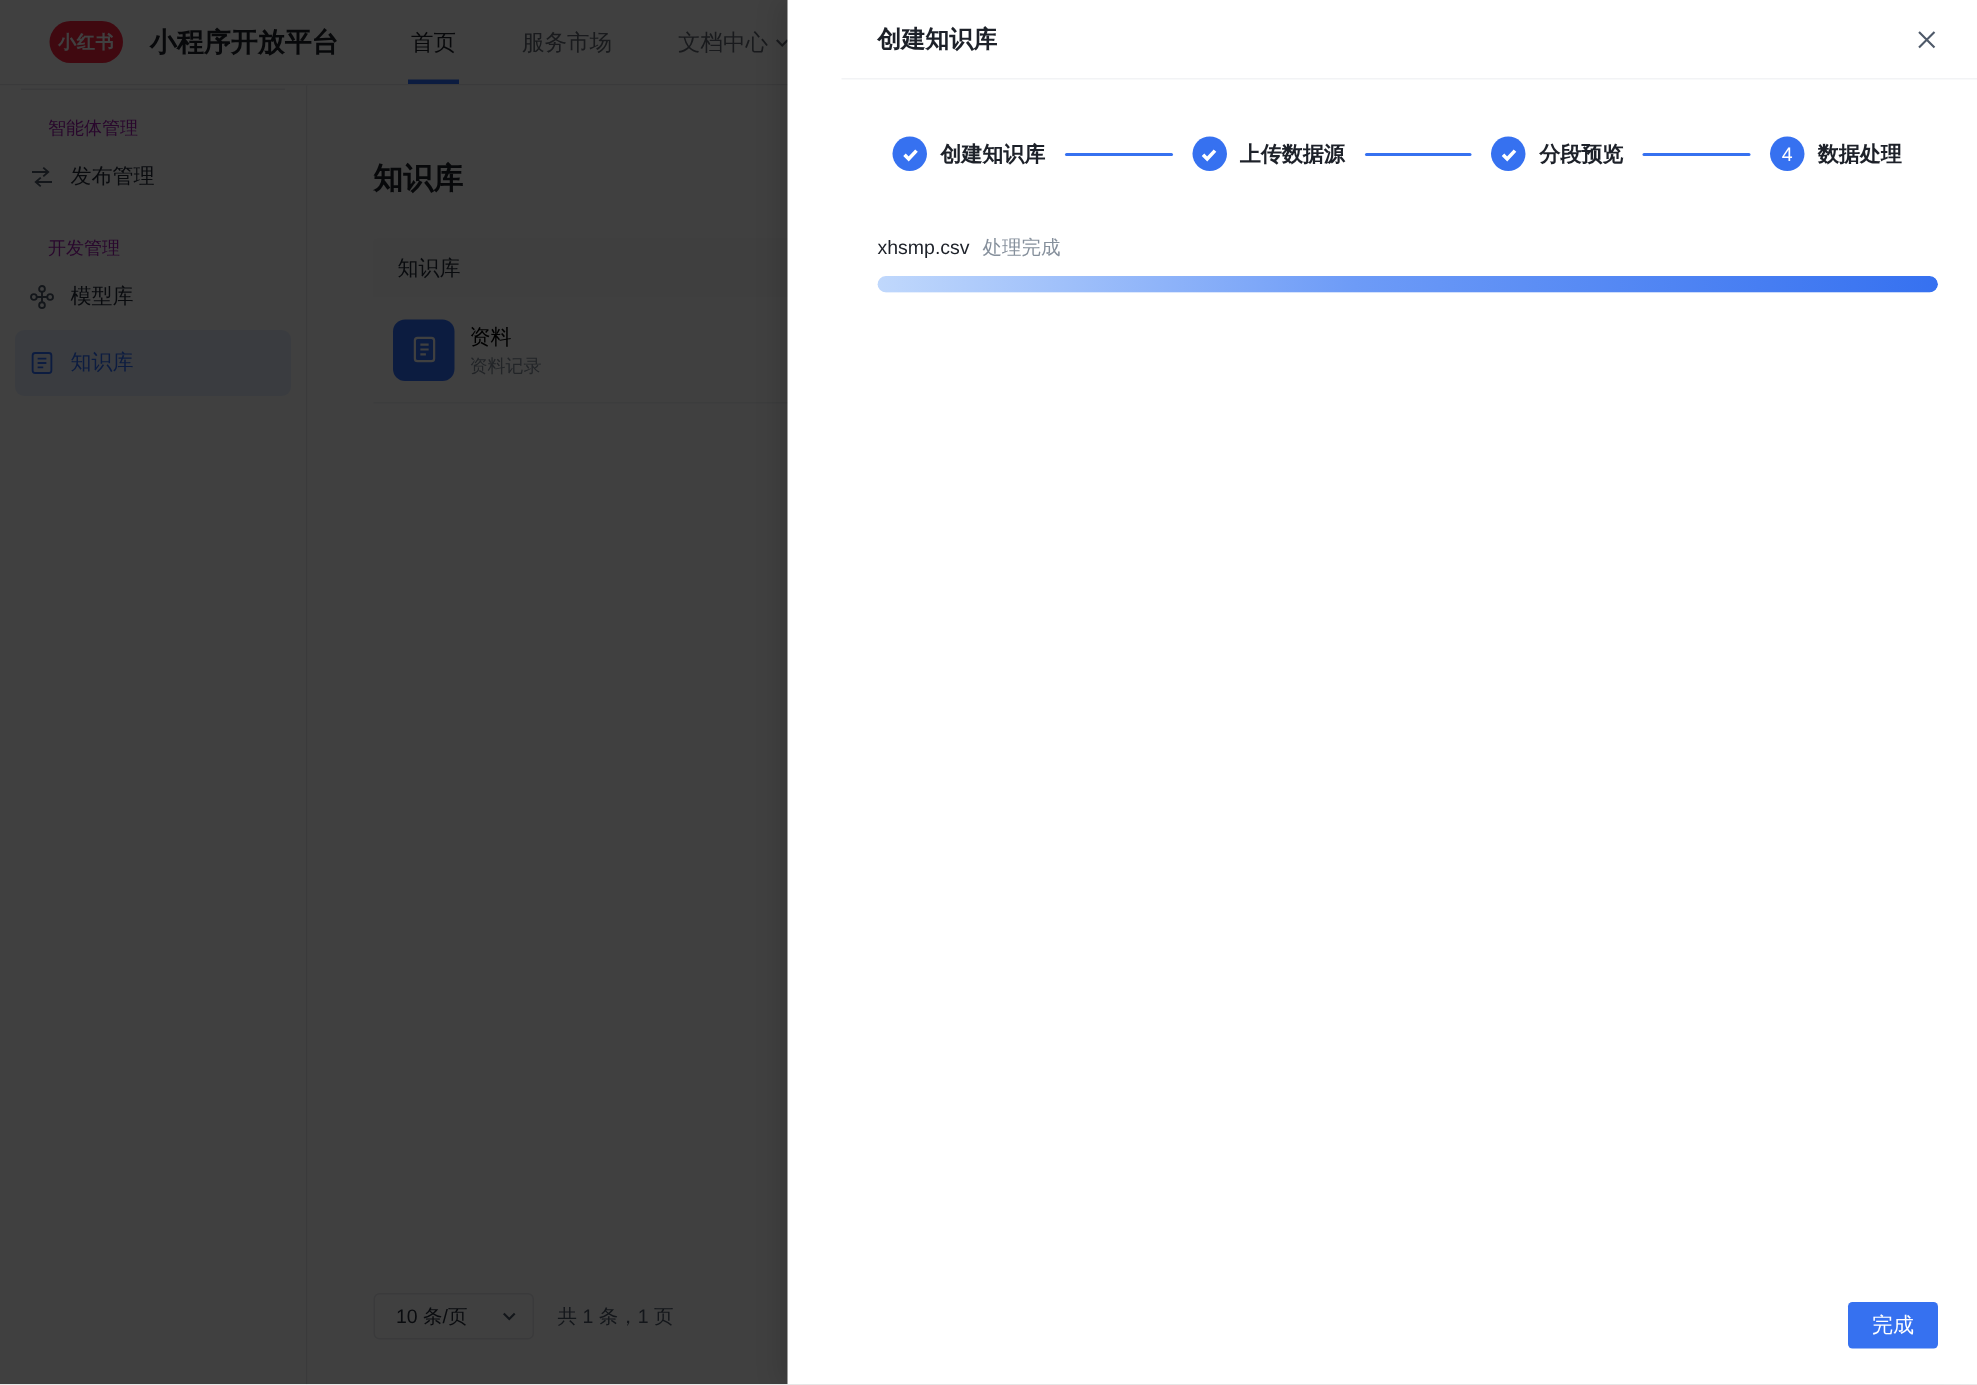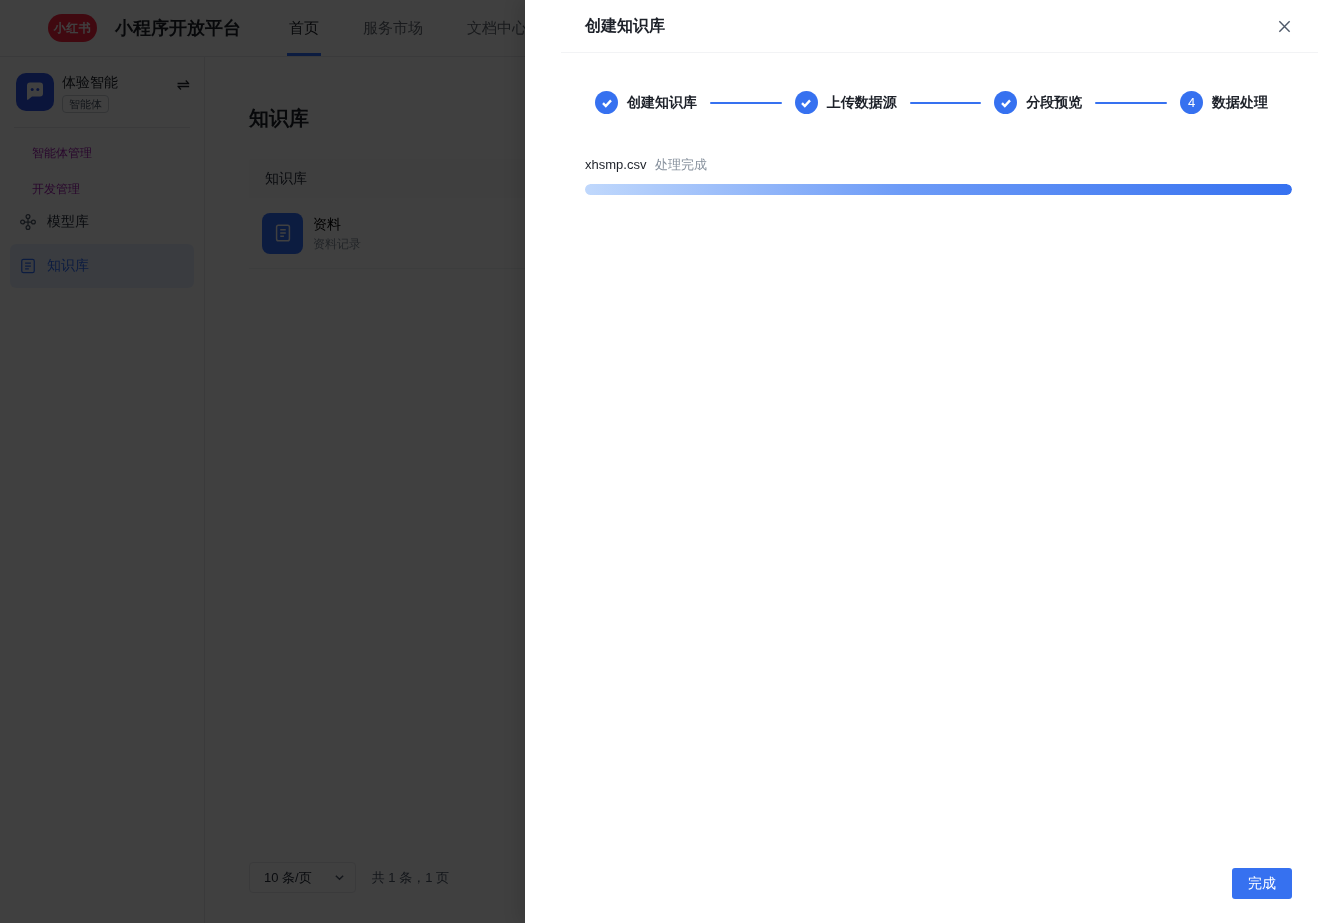--- a/index.html
+++ b/index.html
@@ -5,21 +5,21 @@
   * { margin:0; padding:0; box-sizing:border-box; }
   html,body { width:1318px; height:923px; overflow:hidden; }
   body { font-family:"Liberation Sans","DejaVu Sans",sans-serif; color:#1d2129; background:#fff; }
   .app { position:relative; width:1318px; height:923px; overflow:hidden; background:#fff; }
 
   
   .base { position:absolute; inset:0; display:flex; flex-direction:column; }
 
   
   .navbar { height:57px; flex:none; display:flex; align-items:stretch; border-bottom:1px solid #e5e6eb; background:#fff; }
-  .logo-pill { align-self:center; margin-left:48px; width:49px; height:28px; border-radius:14px; background:#ff2442;
+  .logo-pill { align-self:center; margin-left:33px; width:49px; height:28px; border-radius:14px; background:#ff2442;
     color:#fff; font-size:12px; font-weight:bold; display:flex; align-items:center; justify-content:center; letter-spacing:.5px; cursor:pointer; }
   .app-title { align-self:center; margin-left:18px; font-size:18px; font-weight:600; }
   .nav { display:flex; margin-left:46px; }
   .nav-item { position:relative; display:flex; align-items:center; gap:4px; padding:0 2px; margin-right:40px;
     font-size:15px; color:#646a73; cursor:pointer; }
   .nav-item.active { color:#1d2129; font-weight:500; }
   .nav-item.active::after { content:""; position:absolute; left:0; right:0; bottom:0; height:3px; background:#3370ff; }
   .chev { width:11px; height:11px; stroke:#646a73; stroke-width:1.6; fill:none; }
 
   
@@ -115,37 +115,30 @@
           <svg class="chev" viewBox="0 0 12 12">
               <path d="M2 4l4 4 4-4"></path>
             </svg>
         </div>
       </div>
     </div>
 
     <div class="layout">
 
       <aside class="sidebar">
-        <div class="profile">
-          <div class="avatar">
-            <svg viewBox="0 0 24 24">
-              <path d="M4 5.5a3 3 0 0 1 3-3h10a3 3 0 0 1 3 3v8a3 3 0 0 1-3 3H9l-4 3.2a.6.6 0 0 1-1-.5V5.5z" fill="#fff"></path>
-              <circle cx="9.2" cy="9.5" r="1.5" fill="#2f54eb"></circle>
-              <circle cx="14.8" cy="9.5" r="1.5" fill="#2f54eb"></circle>
-            </svg>
-          </div>
-          <div class="profile-meta">
-            <div class="profile-name">体验智能</div>
-            <span class="profile-badge">智能体</span>
-          </div>
-          <span class="swap-btn">⇌</span>
-        </div>
         <div class="side-divider"></div>
 
         <div class="section-label">智能体管理</div>
+        <div class="side-item">
+          <svg viewBox="0 0 24 24">
+            <path d="M4 8h13M13 4.5 17 8l-4 3.5"></path>
+              <path d="M20 16H7M11 12.5 7 16l4 3.5"></path>
+          </svg>
+          <span>发布管理</span>
+        </div>
 
         <div class="section-label">开发管理</div>
         <div class="side-item">
           <svg viewBox="0 0 24 24">
             <circle cx="12" cy="5.5" r="2.3"></circle>
               <circle cx="5.5" cy="12" r="2.3"></circle>
             <circle cx="18.5" cy="12" r="2.3"></circle>
               <circle cx="12" cy="18.5" r="2.3"></circle>
             <path d="M12 7.8v8.4M7.8 12h8.4"></path>
           </svg>

